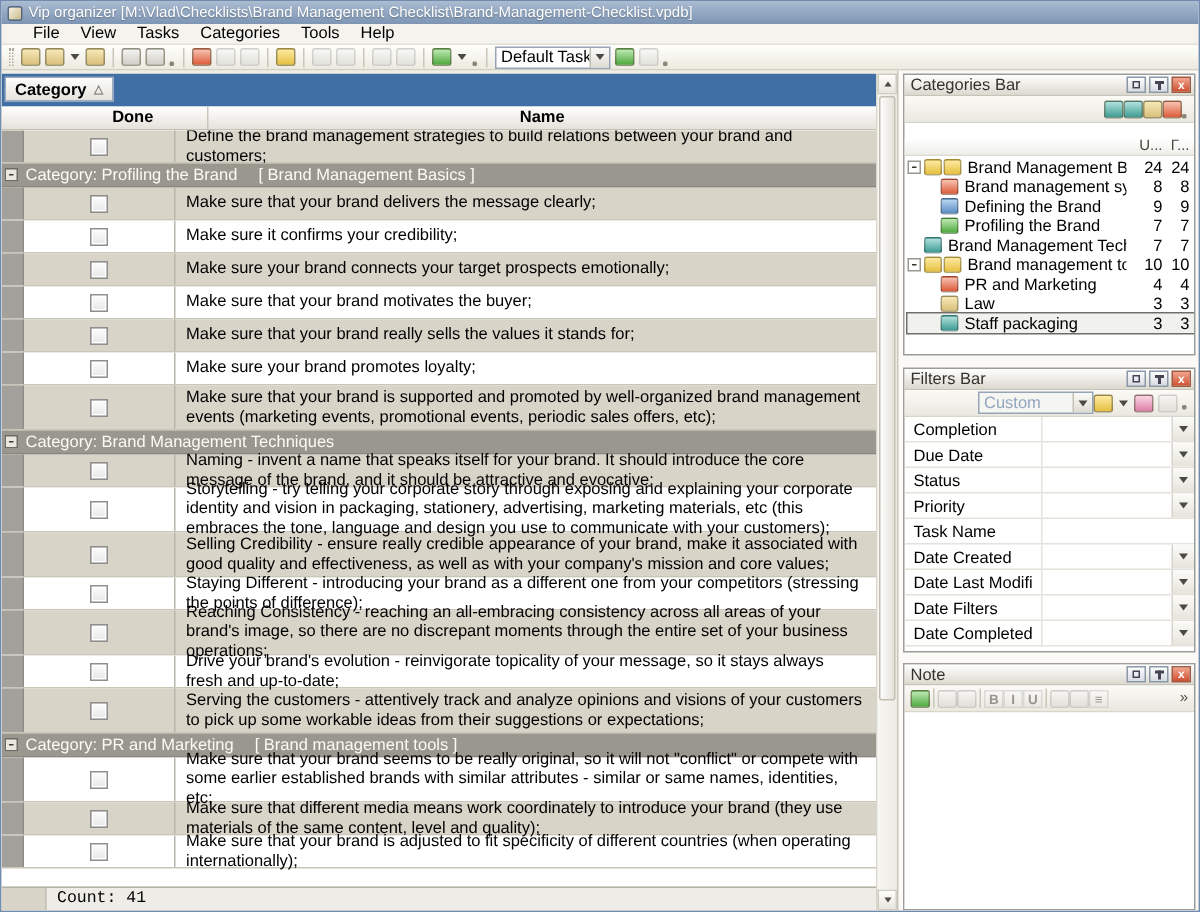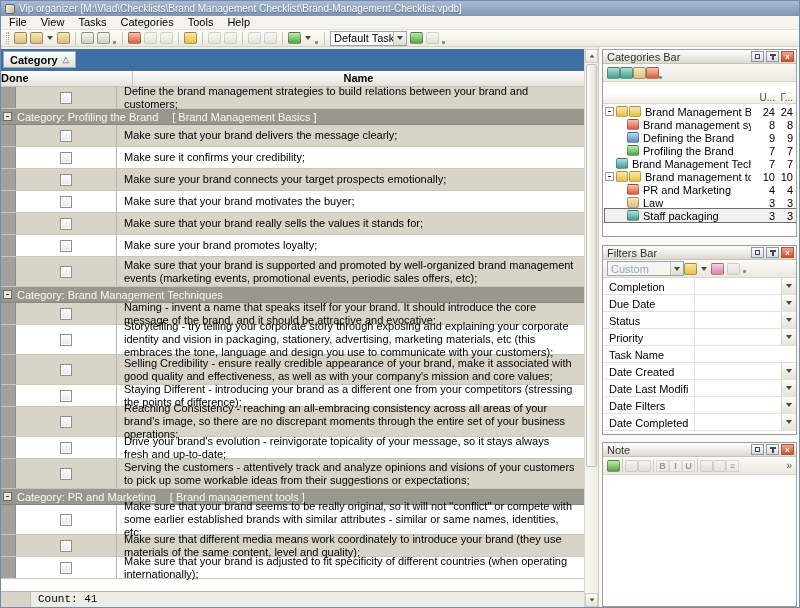--- a/index.html
+++ b/index.html
@@ -7,21 +7,21 @@
 body { font-family:"Liberation Sans", sans-serif; font-size:11px; color:#000; background:#EFEDE4; }
 
 .window { width:800px; height:608px; border:1px solid #6F8CB0; display:flex; flex-direction:column; overflow:hidden; background:#EFEDE4; }
 
 
 .titlebar { height:15px; flex:none; background:linear-gradient(#A9BBD1,#7D95B4); display:flex; align-items:center; padding:0 4px; gap:4px; }
 .app-icon { width:10px; height:10px; flex:none; background:linear-gradient(135deg,#F7F2E2,#C9B98A); border:1px solid #5A6B7E; border-radius:2px; }
 .title-text { color:#fff; font-size:10px; white-space:nowrap; overflow:hidden; text-shadow:0 1px 1px rgba(0,0,0,.35); }
 
 
-.menubar { height:14px; flex:none; background:#F4F3EE; border-bottom:1px solid #E2E0D6; display:flex; align-items:flex-start; padding-left:1px; }
+.menubar { height:14px; flex:none; background:#F4F3EE; border-bottom:1px solid #E2E0D6; display:flex; align-items:flex-start; padding-left:14px; }
 .menu-item { padding:0 7px; line-height:13px; cursor:default; }
 
 
 .toolbar { height:17px; flex:none; background:linear-gradient(#FEFEFB,#ECEAE0); border-bottom:1px solid #D3D0C4; display:flex; align-items:center; gap:3px; padding:0 3px; }
 .tb-grip { width:3px; height:12px; border-left:1px dotted #AEAB9F; border-right:1px dotted #AEAB9F; margin:0 2px; }
 .tb-icon { width:13px; height:12px; border:1px solid rgba(90,85,60,.55); border-radius:2px; flex:none; }
 .tb-sep { width:1px; height:13px; background:#C9C6BA; margin:0 2px; flex:none; }
 .tb-dot { width:3px; height:3px; background:#8A8778; border-radius:1px; align-self:flex-end; margin:0 1px 2px 0; flex:none; }
 .tb-caret { display:flex; align-items:center; padding:0 1px; }
 .tb-letter { width:13px; height:12px; border:1px solid #B5B2A5; background:linear-gradient(#FBFBF8,#E6E4DB); font-weight:bold; font-size:9px; text-align:center; line-height:11px; flex:none; }
@@ -48,21 +48,21 @@
 
 .content { flex:1; display:flex; overflow:hidden; background:#E9E7DE; }
 .left { width:597px; flex:none; display:flex; padding-top:2px; background:#EFEDE4; }
 .table-col { width:583px; display:flex; flex-direction:column; overflow:hidden; }
 
 .groupbar { height:22px; flex:none; background:#3F6FA5; padding:2px 0 0 2px; }
 .groupbtn { display:inline-flex; align-items:center; height:17px; background:linear-gradient(#FCFCFA,#E5E3DB); border:1px solid #9AA9BD; padding:0 6px; font-weight:bold; cursor:default; }
 .sort-tri { font-size:8px; color:#8A8A82; margin-left:5px; }
 
 .colheaders { height:16px; flex:none; display:flex; background:linear-gradient(#FFFFFF,#E4E2DA); border-bottom:1px solid #C4C1B5; font-weight:bold; }
-.col-done { width:132px; border-right:1px solid #C8C5B9; line-height:15px; }
+.col-done { width:100px; border-right:1px solid #C8C5B9; text-align:center; line-height:15px;margin-left:38px; }
 .col-name { flex:1; text-align:center; line-height:15px; }
 
 .rows { flex:1; overflow:hidden; background:#fff; }
 .task-row { display:flex; border-bottom:1px solid #C9C6BA; background:#fff; }
 .task-row.shade { background:#D8D4C8; }
 .lines-1 { height:22px; }
 .lines-2 { height:30px; }
 .gutter { width:15px; flex:none; background:#A3A19B; border-right:1px solid #8F8D87; }
 .done-cell { width:101px; flex:none; display:flex; align-items:center; justify-content:center; border-right:1px solid #B8B5AA; }
 .cb { width:12px; height:12px; border:1px solid #8F8F8F; background:linear-gradient(#FDFDFD,#E7E7E7); box-shadow:inset 0 0 0 1px #fff; }
@@ -94,21 +94,21 @@
 .panel-note { flex:1; }
 
 .panel-header { height:14px; flex:none; background:linear-gradient(#FFFFFF,#DCD9CF); border-bottom:1px solid #C6C3B8; display:flex; align-items:center; padding:0 2px 0 4px; }
 .panel-title { flex:1; color:#33322E; }
 .ph-btn { width:13px; height:11px; margin-left:2px; border:1px solid #8A98A8; background:linear-gradient(#FDFDFD,#D6DAE2); display:flex; align-items:center; justify-content:center; flex:none; }
 .ph-restore span { width:5px; height:5px; border:1px solid #445; display:block; }
 .ph-pin span { width:2px; height:6px; background:#445; display:block; position:relative; }
 .ph-pin span::before { content:""; position:absolute; top:0; left:-2px; width:6px; height:2px; background:#445; }
 .ph-close { background:linear-gradient(#F2A58D,#CE5030); border-color:#9E5A42; color:#fff; font-size:8px; font-weight:bold; line-height:9px; }
 
-.panel-toolbar { height:18px; flex:none; background:linear-gradient(#FBFAF6,#EAE8DF); border-bottom:1px solid #D8D5CA; display:flex; align-items:center; gap:0; padding:0 4px; }
+.panel-toolbar { height:18px; flex:none; background:linear-gradient(#FBFAF6,#EAE8DF); border-bottom:1px solid #D8D5CA; display:flex; align-items:center; gap:0; padding:0 4px;justify-content:flex-end; }
 .panel-toolbar .tb-icon { width:13px; height:12px; }
 .pt-right { margin-left:auto; color:#55534A; font-size:10px; display:flex; align-items:center; gap:2px; }
 
 
 .tree-spacer { height:10px; flex:none; }
 .tree-colheader { height:12px; flex:none; display:flex; justify-content:flex-end; align-items:center; border-bottom:1px solid #DCDAD2; color:#4A4A44; font-size:10px; padding-right:3px; background:linear-gradient(#FFFFFF,#EFEEE8); }
 .tch-1 { width:24px; text-align:right; }
 .tch-2 { width:18px; text-align:right; }
 .tree { flex:1; overflow:hidden; padding:1px 0 0 2px; }
 .tree-row { height:13px; display:flex; align-items:center; padding-right:3px; cursor:default; }

